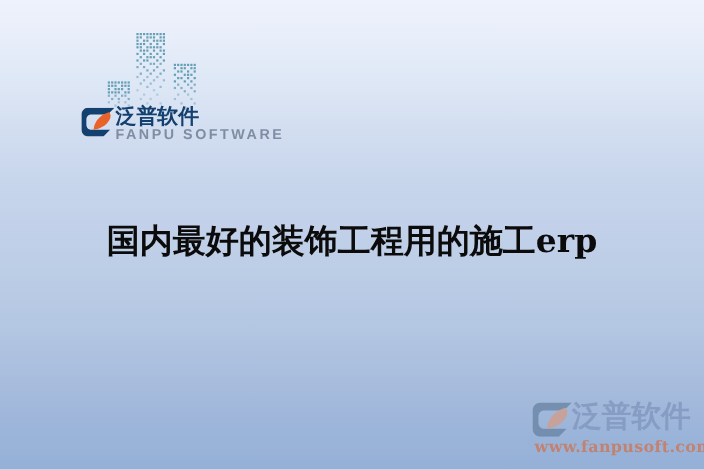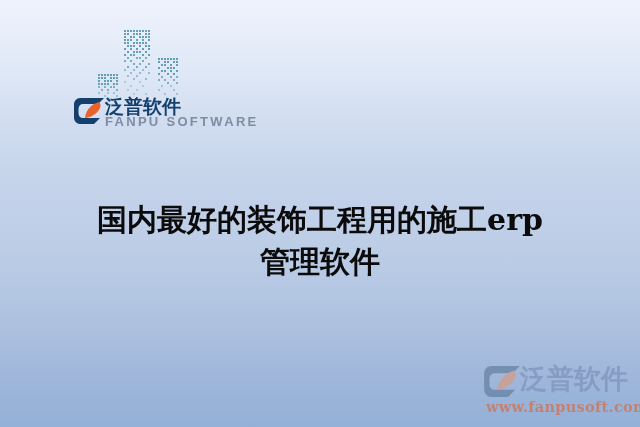--- a/index.html
+++ b/index.html
@@ -355,21 +355,20 @@
       </svg>
     </div>
     <div class="wordmark">
       <div class="cn">泛普软件</div>
       <div class="en">FANPU SOFTWARE</div>
     </div>
   </div>
 
   <div id="headline">
     <span class="ln">国内最好的装饰工程用的施工erp</span>
-    <span class="ln">管理软件</span>
   </div>
 
   <div id="watermark">
     <div class="wm-row">
       <div class="wm-mark">
         <svg width="36" height="31" viewBox="0 0 30 26" xmlns="http://www.w3.org/2000/svg">
           <path d="M6 0 L30 0 L24 6 L9 6 C6.2 6 4.5 8 4.5 11 L4.5 15 C4.5 18 6.2 20 9 20 L26 20 L20 26 L6 26 C2.6 26 0 23 0 19.5 L0 6.5 C0 3 2.6 0 6 0 Z" fill="#64809f"></path>
           <path d="M25 4 C18 6 12 11 11 20 C11 20 22 19 26 10 C27 7.5 26.5 5 25 4 Z" fill="#d79b84"></path>
         </svg>
       </div>

